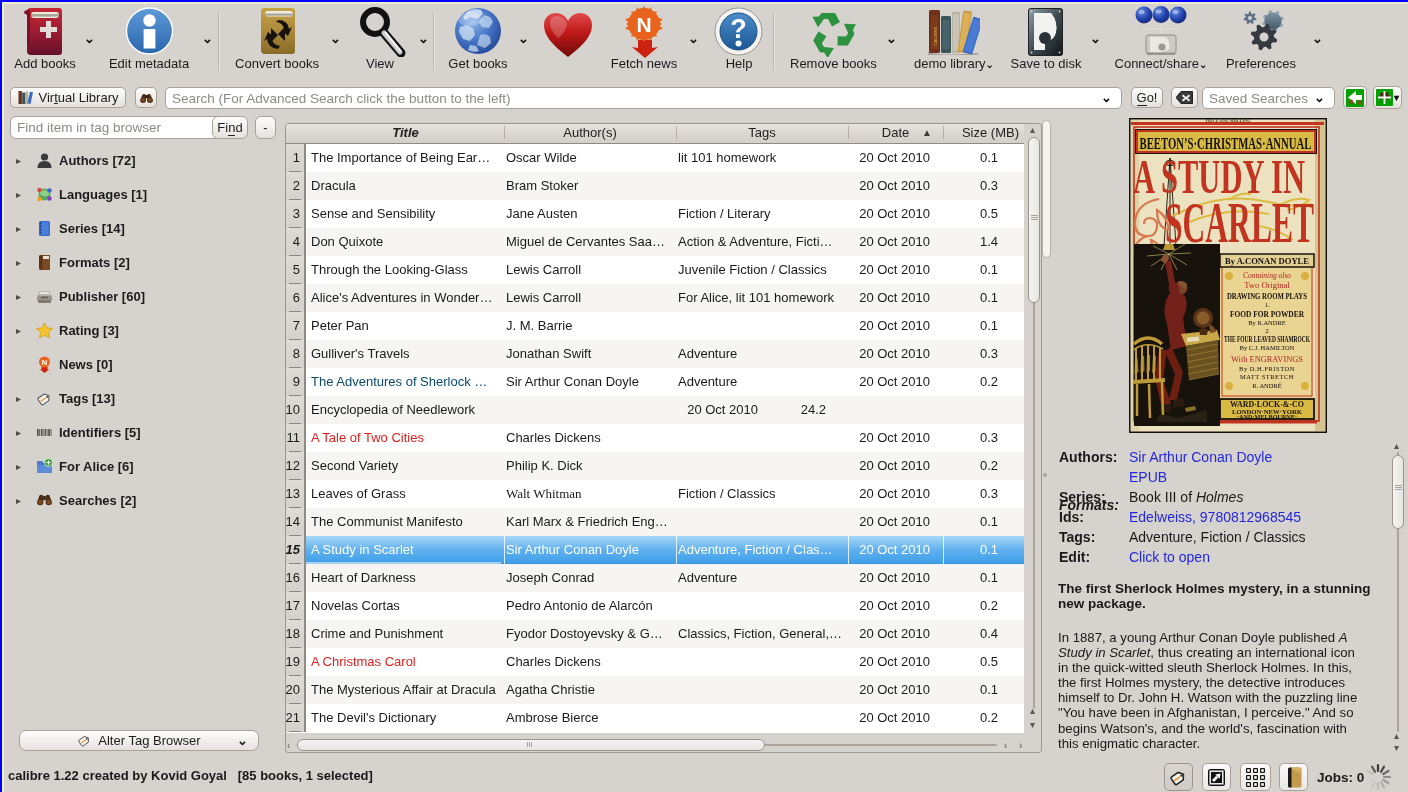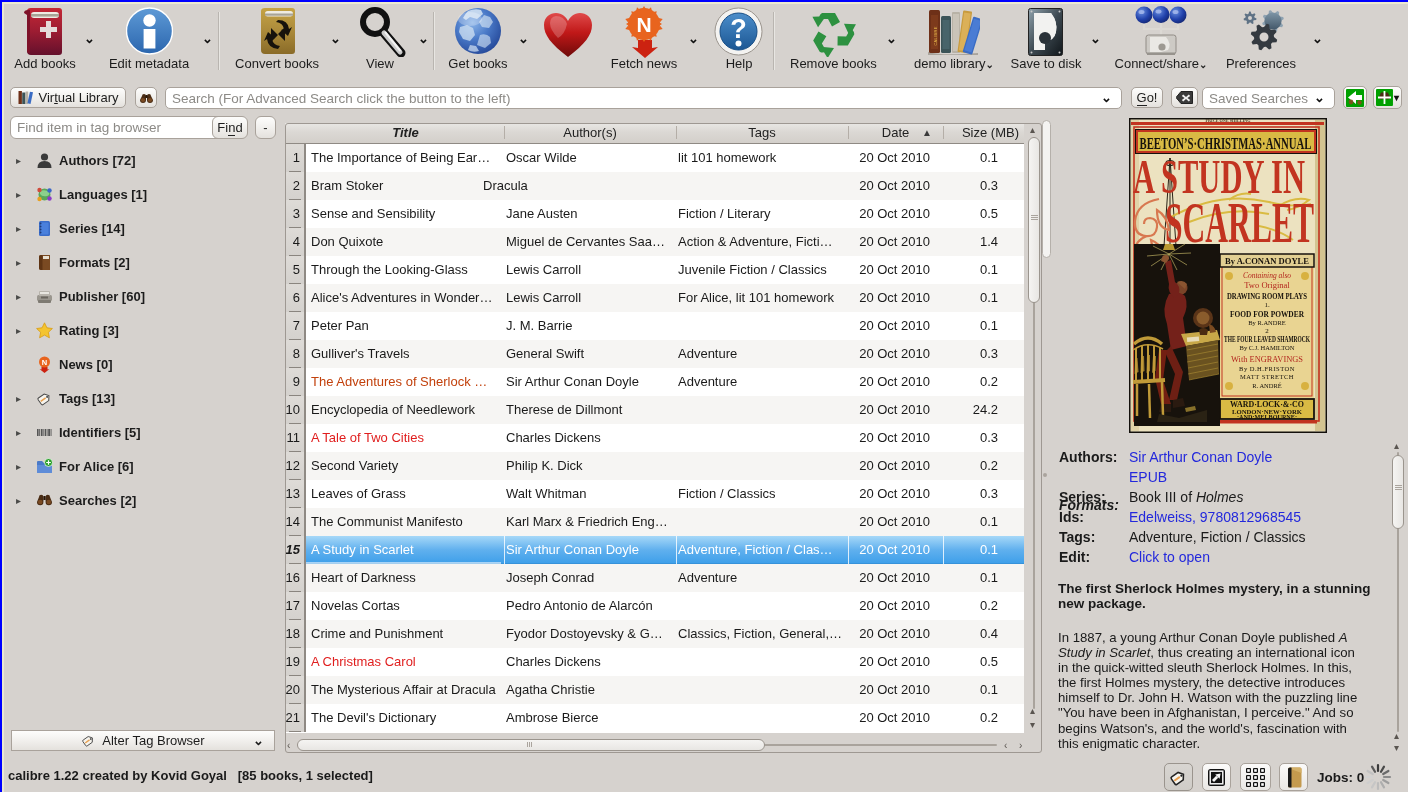--- a/index.html
+++ b/index.html
@@ -482,21 +482,21 @@
     <span class="exp">▸</span>
  <svg class="ticon" viewBox="0 0 17 17">
       <path d="M1,10 a3.2,3.2 0 1,0 6.4,0 l0,-5 a2.2,2.2 0 0,0 -4.4,0 z" fill="#4a2c14"></path>
       <path d="M16,10 a3.2,3.2 0 1,1 -6.4,0 l0,-5 a2.2,2.2 0 0,1 4.4,0 z" fill="#4a2c14"></path>
       <rect x="7.4" y="4" width="2.2" height="4" fill="#2a1808"></rect>
       <circle cx="4.2" cy="10" r="2.3" fill="#7a4a22"></circle>
       <circle cx="12.8" cy="10" r="2.3" fill="#7a4a22"></circle>
     </svg>
  <span class="ttext">Searches [2]</span>
   </div>
-<div class="btn" style="left:9px;top:728px;width:264px;height:21px;border-radius:0;">
+<div class="btn" style="left:17px;top:728px;width:240px;height:21px;border-radius:7px;">
  <svg width="15" height="15" viewBox="0 0 17 17" style="margin-right:6px;">
       <g transform="rotate(-35 8 9)">
         <path d="M4,5 L11,5 L14,9 L11,13 L4,13 Q2.8,13 2.8,11.8 L2.8,6.2 Q2.8,5 4,5 Z" fill="#f6f4ee" stroke="#4a4a4a" stroke-width="1"></path>
         <circle cx="11.8" cy="9" r="1" fill="#4a4a4a"></circle>
         <rect x="4" y="8.2" width="6" height="1.6" fill="#e8a050"></rect>
       </g>
     </svg>
  Alter Tag Browser
  <span style="position:absolute;right:10px;top:2px;font-size:13px;font-weight:bold;">⌄</span>
 </div>
@@ -518,22 +518,22 @@
 <div class="row" style="top:0px;">
       <div class="gut" style="">1</div>
       <div class="cell" style="width:195px;">The Importance of Being Ear…</div>
       <div class="cell" style="width:172px;">Oscar Wilde</div>
       <div class="cell" style="width:172px;">lit 101 homework</div>
       <div class="cell" style="width:95px;text-align:right;padding-right:10px;">20 Oct 2010</div>
       <div class="cell" style="width:81px;text-align:right;padding-right:23px;">0.1</div>
     </div>
 <div class="row" style="top:28px;background:#f6f5f3;">
       <div class="gut" style="">2</div>
+      <div class="cell" style="width:195px;">Dracula</div>
       <div class="cell" style="width:172px;">Bram Stoker</div>
-      <div class="cell" style="width:195px;">Dracula</div>
       <div class="cell" style="width:172px;"></div>
       <div class="cell" style="width:95px;text-align:right;padding-right:10px;">20 Oct 2010</div>
       <div class="cell" style="width:81px;text-align:right;padding-right:23px;">0.3</div>
     </div>
 <div class="row" style="top:56px;">
       <div class="gut" style="">3</div>
       <div class="cell" style="width:195px;">Sense and Sensibility</div>
       <div class="cell" style="width:172px;">Jane Austen</div>
       <div class="cell" style="width:172px;">Fiction / Literary</div>
       <div class="cell" style="width:95px;text-align:right;padding-right:10px;">20 Oct 2010</div>
@@ -567,37 +567,36 @@
       <div class="gut" style="">7</div>
       <div class="cell" style="width:195px;">Peter Pan</div>
       <div class="cell" style="width:172px;">J. M. Barrie</div>
       <div class="cell" style="width:172px;"></div>
       <div class="cell" style="width:95px;text-align:right;padding-right:10px;">20 Oct 2010</div>
       <div class="cell" style="width:81px;text-align:right;padding-right:23px;">0.1</div>
     </div>
 <div class="row" style="top:196px;background:#f6f5f3;">
       <div class="gut" style="">8</div>
       <div class="cell" style="width:195px;">Gulliver's Travels</div>
-      <div class="cell" style="width:172px;">General Swift</div>
+      <div class="cell" style="width:172px;">Jonathan Swift</div>
       <div class="cell" style="width:172px;">Adventure</div>
       <div class="cell" style="width:95px;text-align:right;padding-right:10px;">20 Oct 2010</div>
       <div class="cell" style="width:81px;text-align:right;padding-right:23px;">0.3</div>
     </div>
 <div class="row" style="top:224px;">
       <div class="gut" style="">9</div>
-      <div class="cell" style="width:195px;color:#c2410c;">The Adventures of Sherlock …</div>
+      <div class="cell" style="width:195px;color:#0c4a6e;">The Adventures of Sherlock …</div>
       <div class="cell" style="width:172px;">Sir Arthur Conan Doyle</div>
       <div class="cell" style="width:172px;">Adventure</div>
       <div class="cell" style="width:95px;text-align:right;padding-right:10px;">20 Oct 2010</div>
       <div class="cell" style="width:81px;text-align:right;padding-right:23px;">0.2</div>
     </div>
 <div class="row" style="top:252px;background:#f6f5f3;">
       <div class="gut" style="">10</div>
       <div class="cell" style="width:195px;">Encyclopedia of Needlework</div>
-      <div class="cell" style="width:172px;">Therese de Dillmont</div>
       <div class="cell" style="width:172px;"></div>
       <div class="cell" style="width:95px;text-align:right;padding-right:10px;">20 Oct 2010</div>
       <div class="cell" style="width:81px;text-align:right;padding-right:23px;">24.2</div>
     </div>
 <div class="row" style="top:280px;">
       <div class="gut" style="">11</div>
       <div class="cell" style="width:195px;color:#e01e1e;">A Tale of Two Cities</div>
       <div class="cell" style="width:172px;">Charles Dickens</div>
       <div class="cell" style="width:172px;"></div>
       <div class="cell" style="width:95px;text-align:right;padding-right:10px;">20 Oct 2010</div>
@@ -607,21 +606,21 @@
       <div class="gut" style="">12</div>
       <div class="cell" style="width:195px;">Second Variety</div>
       <div class="cell" style="width:172px;">Philip K. Dick</div>
       <div class="cell" style="width:172px;"></div>
       <div class="cell" style="width:95px;text-align:right;padding-right:10px;">20 Oct 2010</div>
       <div class="cell" style="width:81px;text-align:right;padding-right:23px;">0.2</div>
     </div>
 <div class="row" style="top:336px;">
       <div class="gut" style="">13</div>
       <div class="cell" style="width:195px;">Leaves of Grass</div>
-      <div class="cell" style="width:172px;">Walt Whitman</div>
+      <div class="cell" style="width:172px;font-family:Liberation Serif, serif;">Walt Whitman</div>
       <div class="cell" style="width:172px;">Fiction / Classics</div>
       <div class="cell" style="width:95px;text-align:right;padding-right:10px;">20 Oct 2010</div>
       <div class="cell" style="width:81px;text-align:right;padding-right:23px;">0.3</div>
     </div>
 <div class="row" style="top:364px;background:#f6f5f3;">
       <div class="gut" style="">14</div>
       <div class="cell" style="width:195px;">The Communist Manifesto</div>
       <div class="cell" style="width:172px;">Karl Marx &amp; Friedrich Eng…</div>
       <div class="cell" style="width:172px;"></div>
       <div class="cell" style="width:95px;text-align:right;padding-right:10px;">20 Oct 2010</div>

